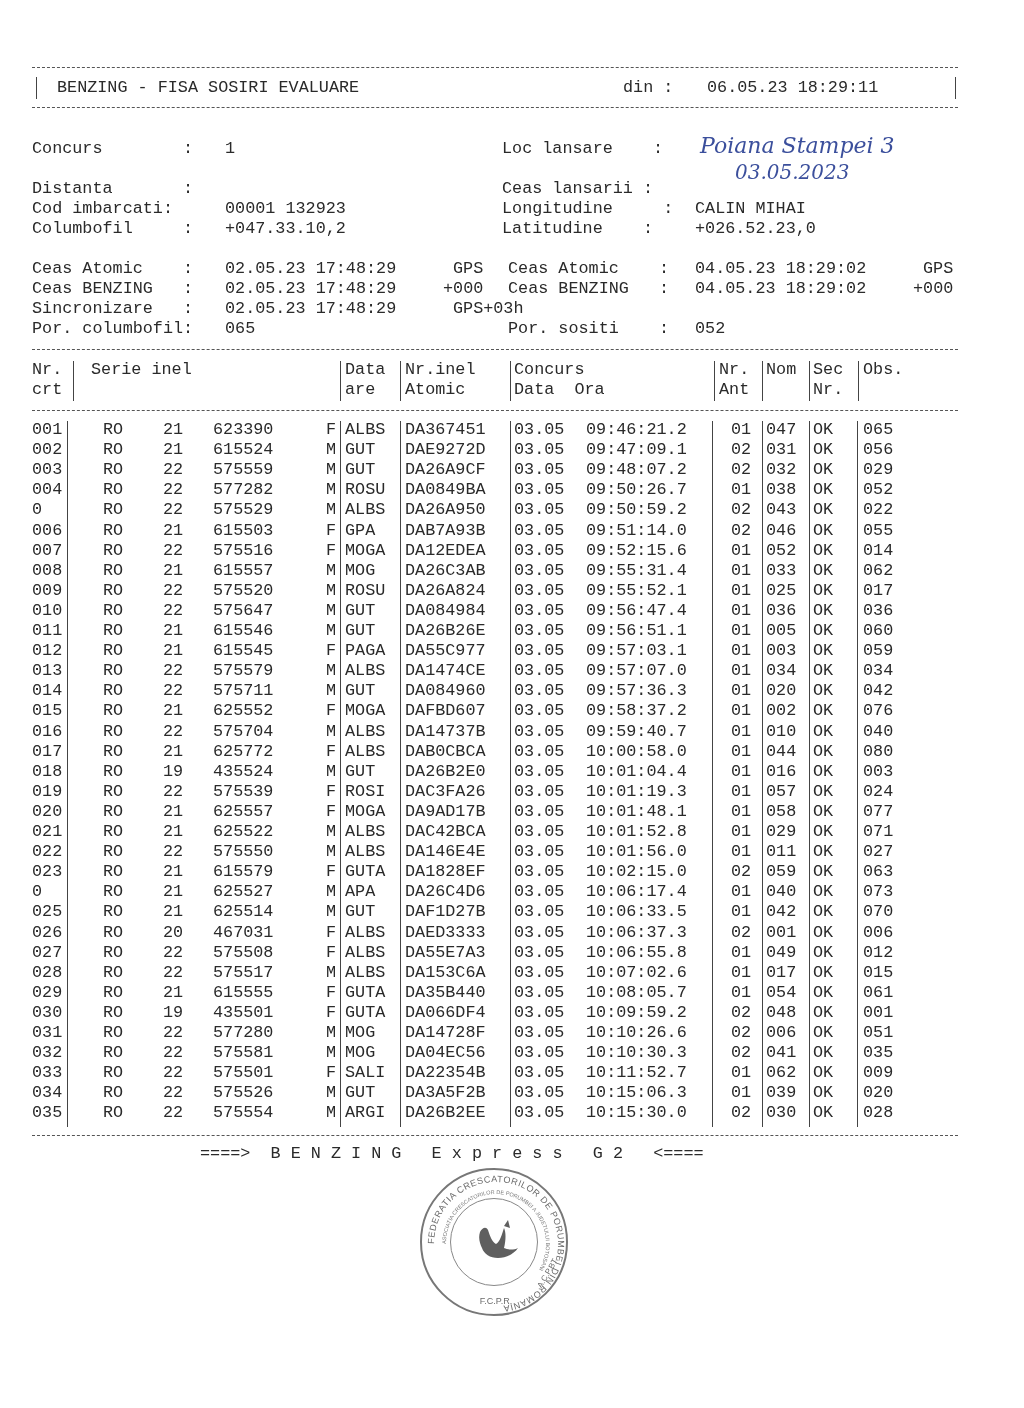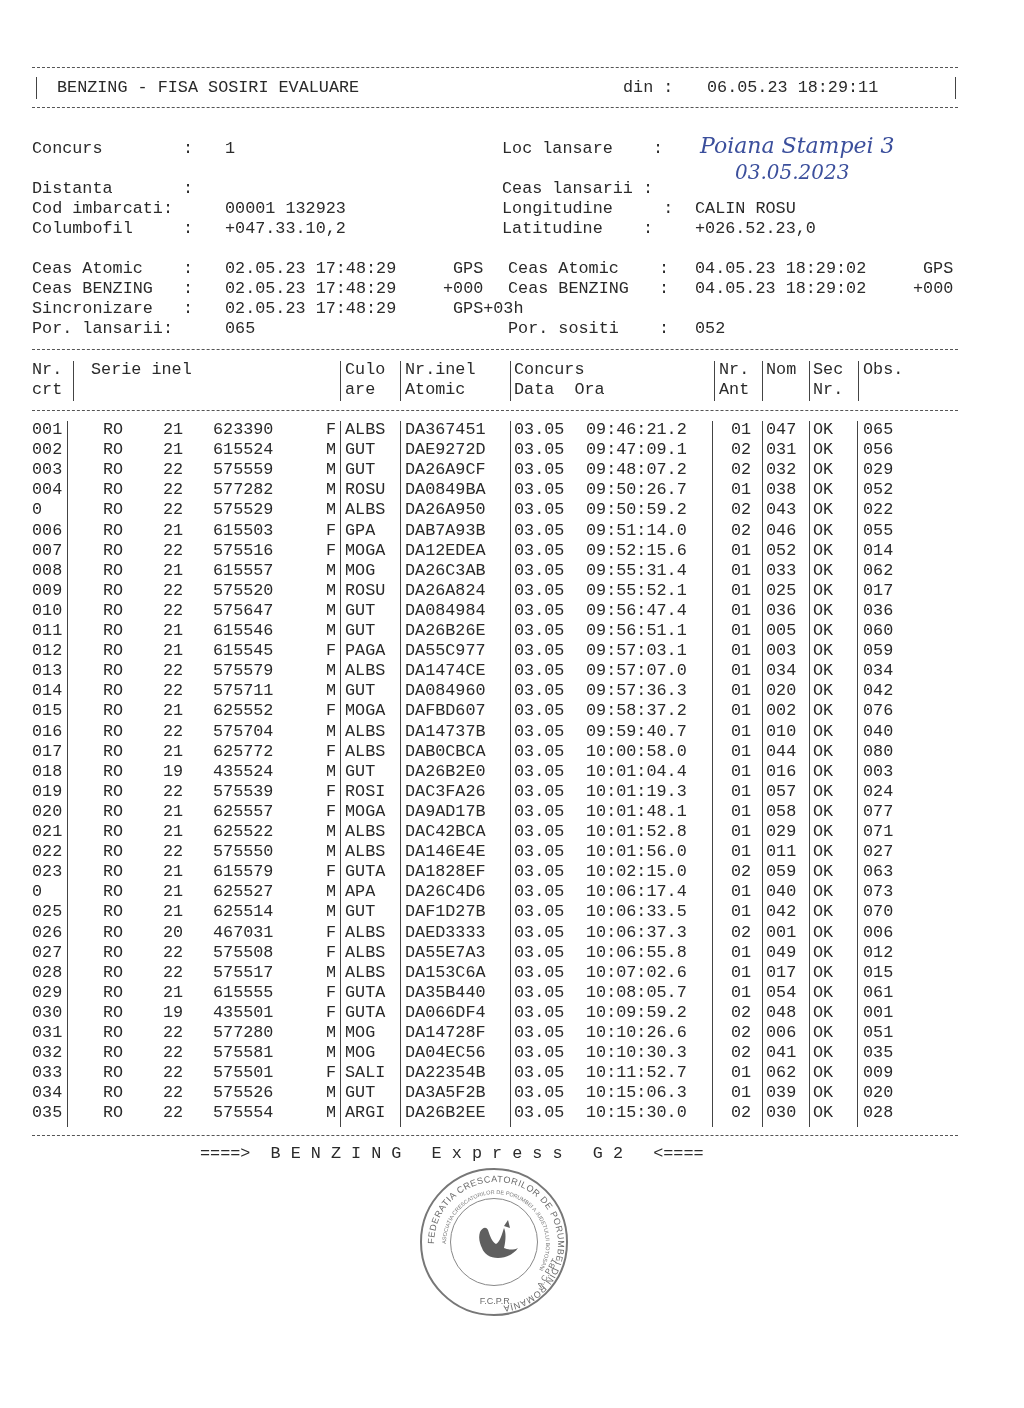--- a/index.html
+++ b/index.html
@@ -36,52 +36,52 @@
 <div class="abs mono" style="left:32px; top:199px;">Cod imbarcati:</div>
 <div class="abs mono" style="left:225px; top:199px;">00001 132923</div>
 <div class="abs mono" style="left:32px; top:219px;">Columbofil     :</div>
 <div class="abs mono" style="left:225px; top:219px;">+047.33.10,2</div>
 
 <div class="abs mono" style="left:502px; top:139px;">Loc lansare    :</div>
 <div class="hand" style="left:700px; top:133px;">Poiana Stampei 3</div>
 <div class="abs mono" style="left:502px; top:179px;">Ceas lansarii :</div>
 <div class="hand" style="left:735px; top:160px; font-size:20px;">03.05.2023</div>
 <div class="abs mono" style="left:502px; top:199px;">Longitudine     :</div>
-<div class="abs mono" style="left:695px; top:199px;">CALIN ROSU</div>
+<div class="abs mono" style="left:695px; top:199px;">CALIN MIHAI</div>
 <div class="abs mono" style="left:502px; top:219px;">Latitudine    :</div>
 <div class="abs mono" style="left:695px; top:219px;">+026.52.23,0</div>
 
 <div class="abs mono" style="left:32px; top:259px;">Ceas Atomic    :</div>
 <div class="abs mono" style="left:225px; top:259px;">02.05.23 17:48:29</div>
 <div class="abs mono" style="left:453px; top:259px;">GPS</div>
 <div class="abs mono" style="left:32px; top:279px;">Ceas BENZING   :</div>
 <div class="abs mono" style="left:225px; top:279px;">02.05.23 17:48:29</div>
 <div class="abs mono" style="left:443px; top:279px;">+000</div>
 <div class="abs mono" style="left:32px; top:299px;">Sincronizare   :</div>
 <div class="abs mono" style="left:225px; top:299px;">02.05.23 17:48:29</div>
 <div class="abs mono" style="left:453px; top:299px;">GPS+03h</div>
-<div class="abs mono" style="left:32px; top:319px;">Por. lansarii:</div>
+<div class="abs mono" style="left:32px; top:319px;">Por. columbofil:</div>
 <div class="abs mono" style="left:225px; top:319px;">065</div>
 
 <div class="abs mono" style="left:508px; top:259px;">Ceas Atomic    :</div>
 <div class="abs mono" style="left:695px; top:259px;">04.05.23 18:29:02</div>
 <div class="abs mono" style="left:923px; top:259px;">GPS</div>
 <div class="abs mono" style="left:508px; top:279px;">Ceas BENZING   :</div>
 <div class="abs mono" style="left:695px; top:279px;">04.05.23 18:29:02</div>
 <div class="abs mono" style="left:913px; top:279px;">+000</div>
 <div class="abs mono" style="left:508px; top:319px;">Por. sositi    :</div>
 <div class="abs mono" style="left:695px; top:319px;">052</div>
 
 <div class="dash" style="top:349px;"></div>
 
 <div>
   <div class="abs mono" style="left:32px; top:360px;">Nr.</div>
   <div class="abs mono" style="left:32px; top:380px;">crt</div>
   <div class="abs mono" style="left:91px; top:360px;">Serie inel</div>
-  <div class="abs mono" style="left:345px; top:360px;">Culo</div>
+  <div class="abs mono" style="left:345px; top:360px;">Data</div>
   <div class="abs mono" style="left:345px; top:380px;">are</div>
   <div class="abs mono" style="left:405px; top:360px;">Nr.inel</div>
   <div class="abs mono" style="left:405px; top:380px;">Atomic</div>
   <div class="abs mono" style="left:514px; top:360px;">Concurs</div>
   <div class="abs mono" style="left:514px; top:380px;">Data  Ora</div>
   <div class="abs mono" style="left:719px; top:360px;">Nr.</div>
   <div class="abs mono" style="left:719px; top:380px;">Ant</div>
   <div class="abs mono" style="left:766px; top:360px;">Nom</div>
   <div class="abs mono" style="left:813px; top:360px;">Sec</div>
   <div class="abs mono" style="left:813px; top:380px;">Nr.</div>

